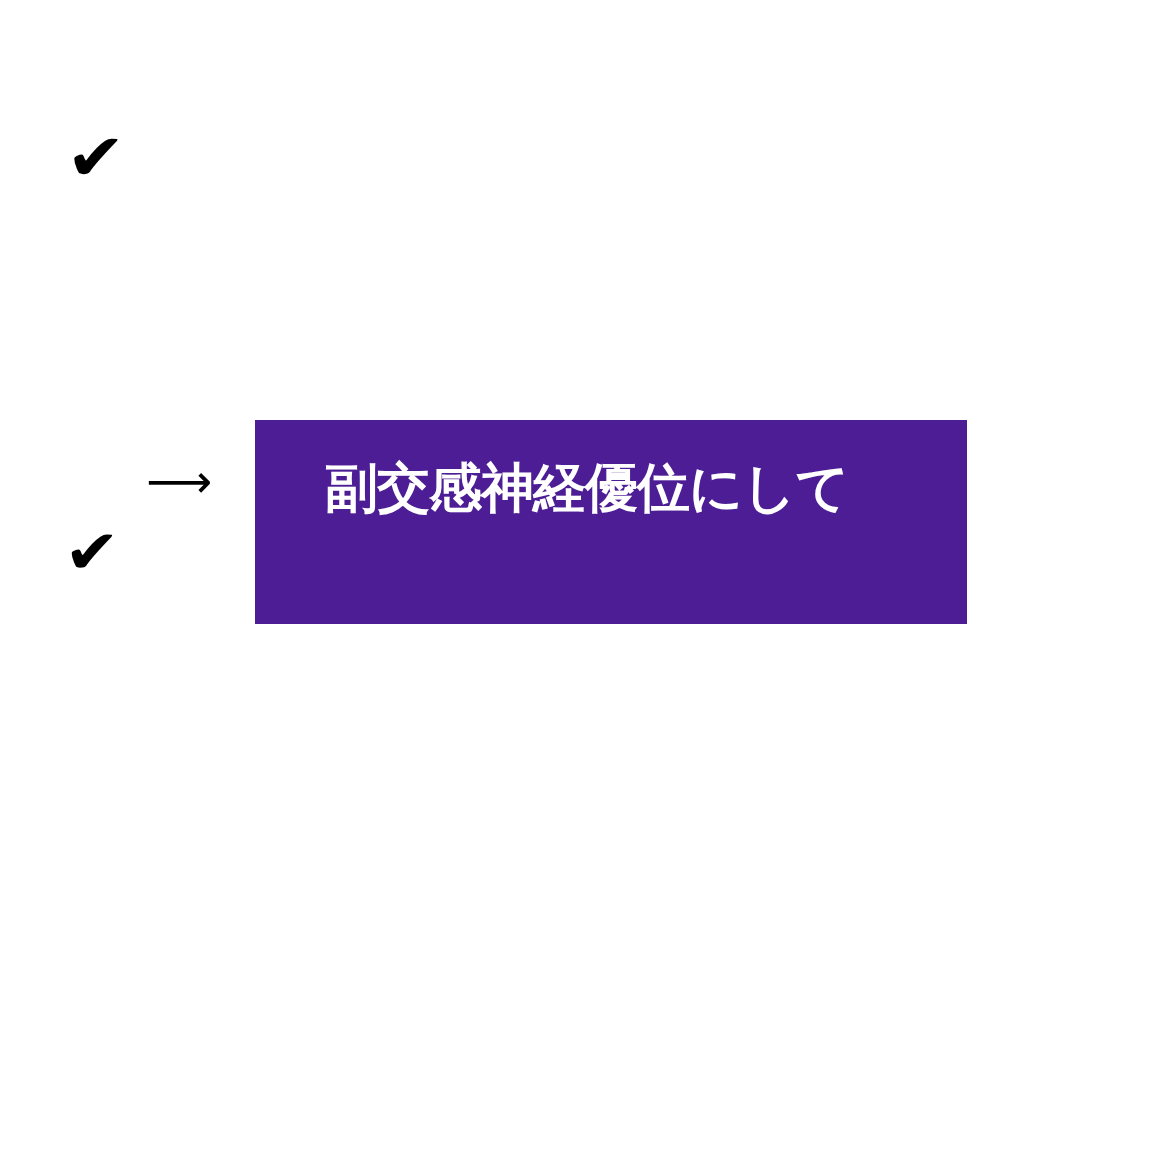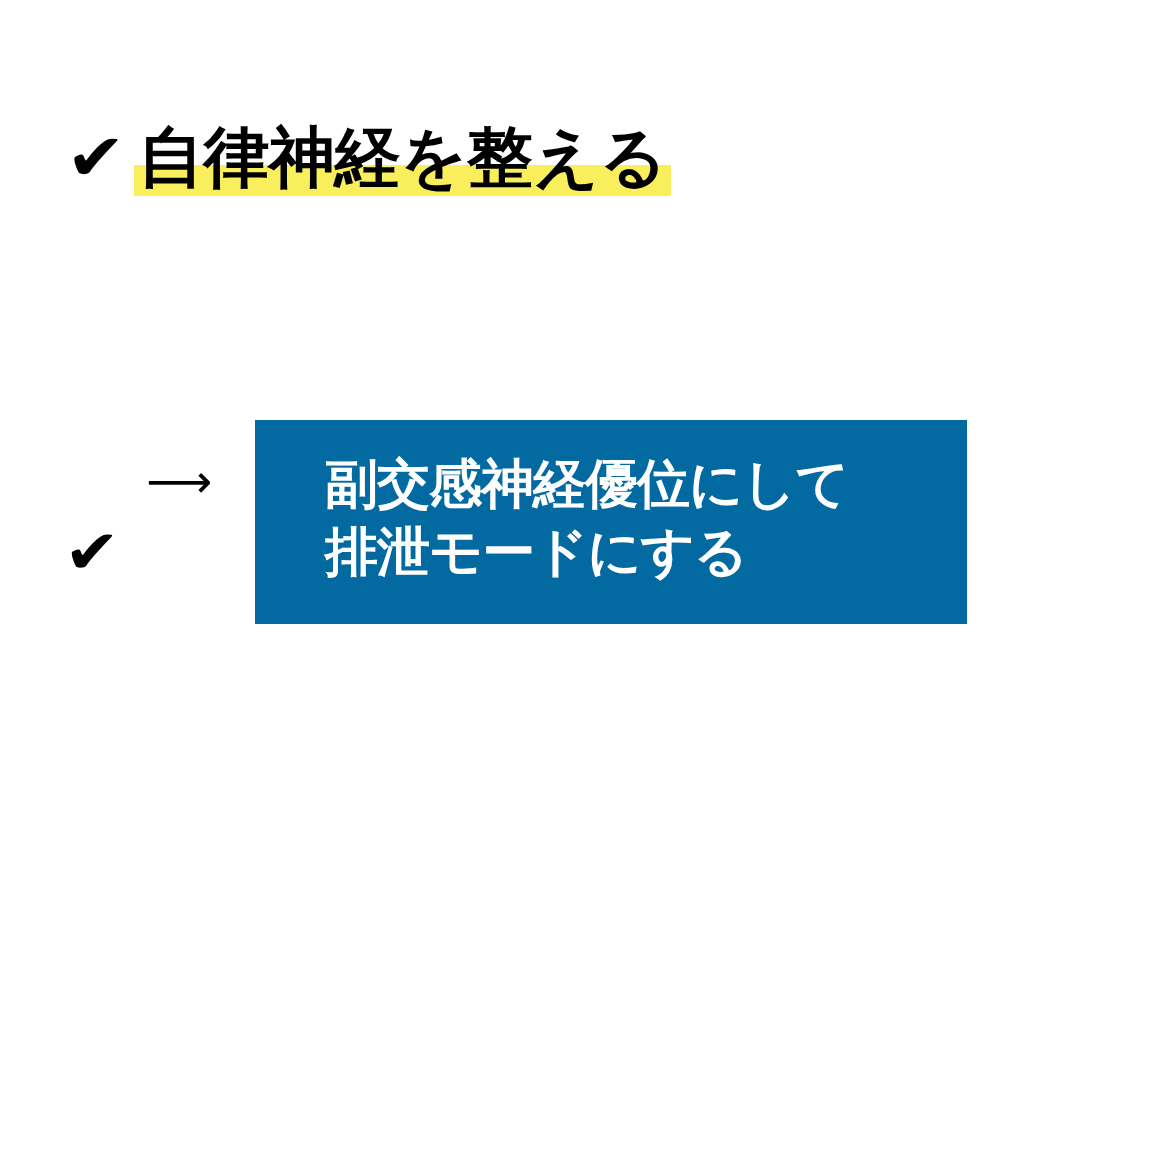--- a/index.html
+++ b/index.html
@@ -90,24 +90,23 @@
     position: absolute;
     color: #000000;
     font-size: 46px;
     line-height: 1;
     font-weight: 400;
     letter-spacing: -4px;
   }
 
   .black-box {
     position: absolute;
-    background: #0369a1;
+    background: #4c1d95;
     color: #ffffff;
     box-sizing: border-box;
-    font-family: Liberation Mono, monospace;
   }
   .black-box .box-line {
     font-weight: 900;
     color: #ffffff;
     white-space: nowrap;
     letter-spacing: -1px;
   }
 
   
   #callout-1 .arrow-icon { left: 146px;  top: 262px; }
@@ -122,32 +121,27 @@
 </style>
 </head>
 <body>
 
 <div class="slide">
 
   <div class="section" id="section-1">
 
     <div class="heading-row">
       <span class="check-icon">✔</span>
-      <span class="heading-text">
-        <span class="hl"></span>
-        <span class="label">自律神経を整える</span>
-      </span>
     </div>
 
     <div class="callout-row" id="callout-1">
       <span class="arrow-icon">⟶</span>
 
       <div class="black-box" id="box-1">
         <div class="box-line">副交感神経優位にして</div>
-        <div class="box-line">排泄モードにする</div>
       </div>
     </div>
 
   </div>
 
   <div class="section" id="section-2">
 
     <div class="heading-row">
       <span class="check-icon">✔</span>
     </div>

